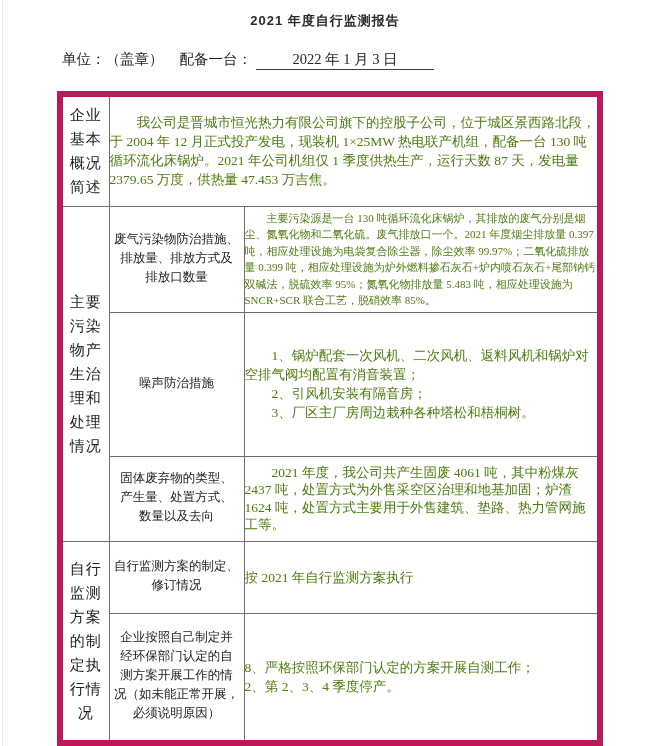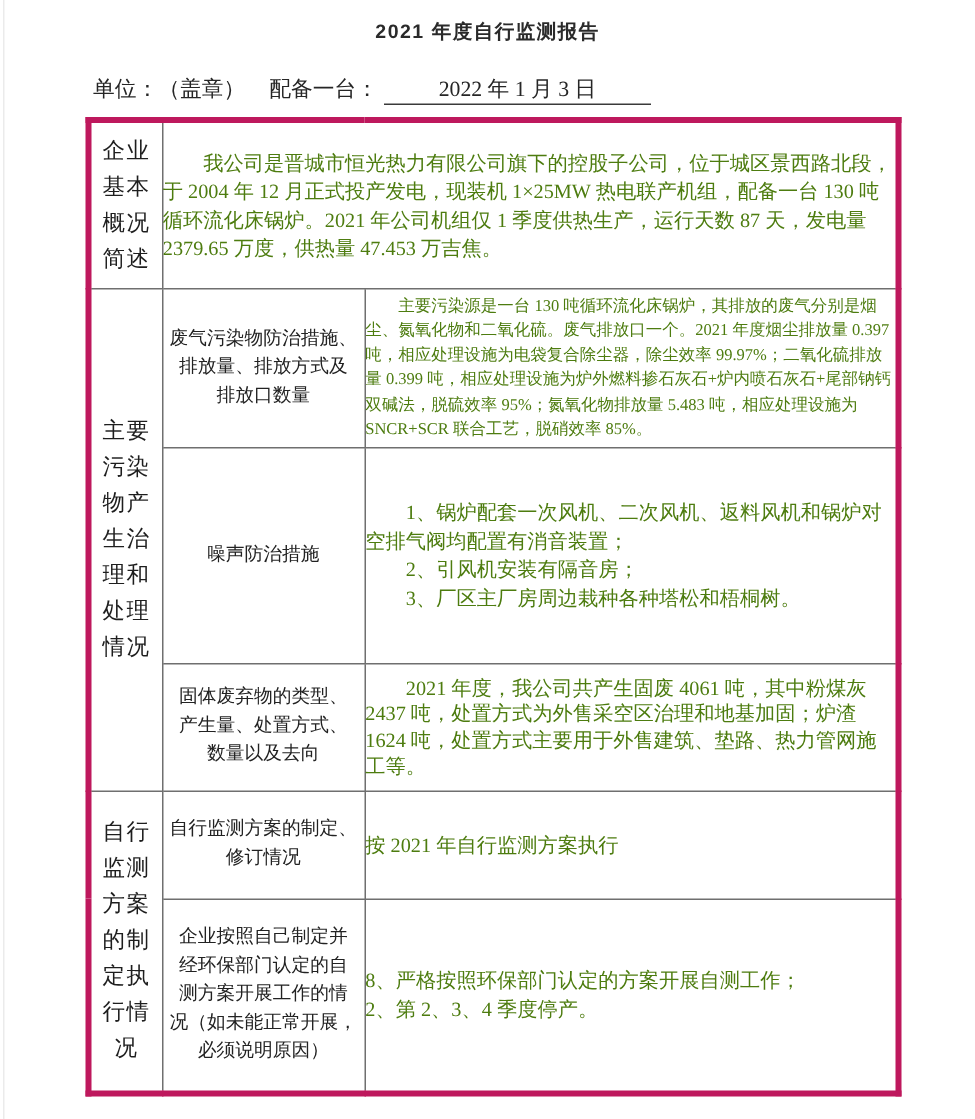--- a/index.html
+++ b/index.html
@@ -49,22 +49,22 @@
     text-align:center;
     border-bottom:1px solid #3a3a3a;
     padding-bottom:0;
     margin-left:4px;
     font-size:14.5px;
   }
   table.report{
     border-collapse:collapse;
     table-layout:fixed;
     margin-left:57px;
-    margin-top:8px;
-    border:4px solid #be185d;
+    margin-top:21px;
+    border:6px solid #be185d;
   }
   table.report td, table.report th{
     border:1px solid #6f6f6f;
     padding:0;
     box-sizing:border-box;
     vertical-align:middle;
     font-weight:normal;
   }
   col.c1{width:49px;}
   col.c2{width:135px;}

